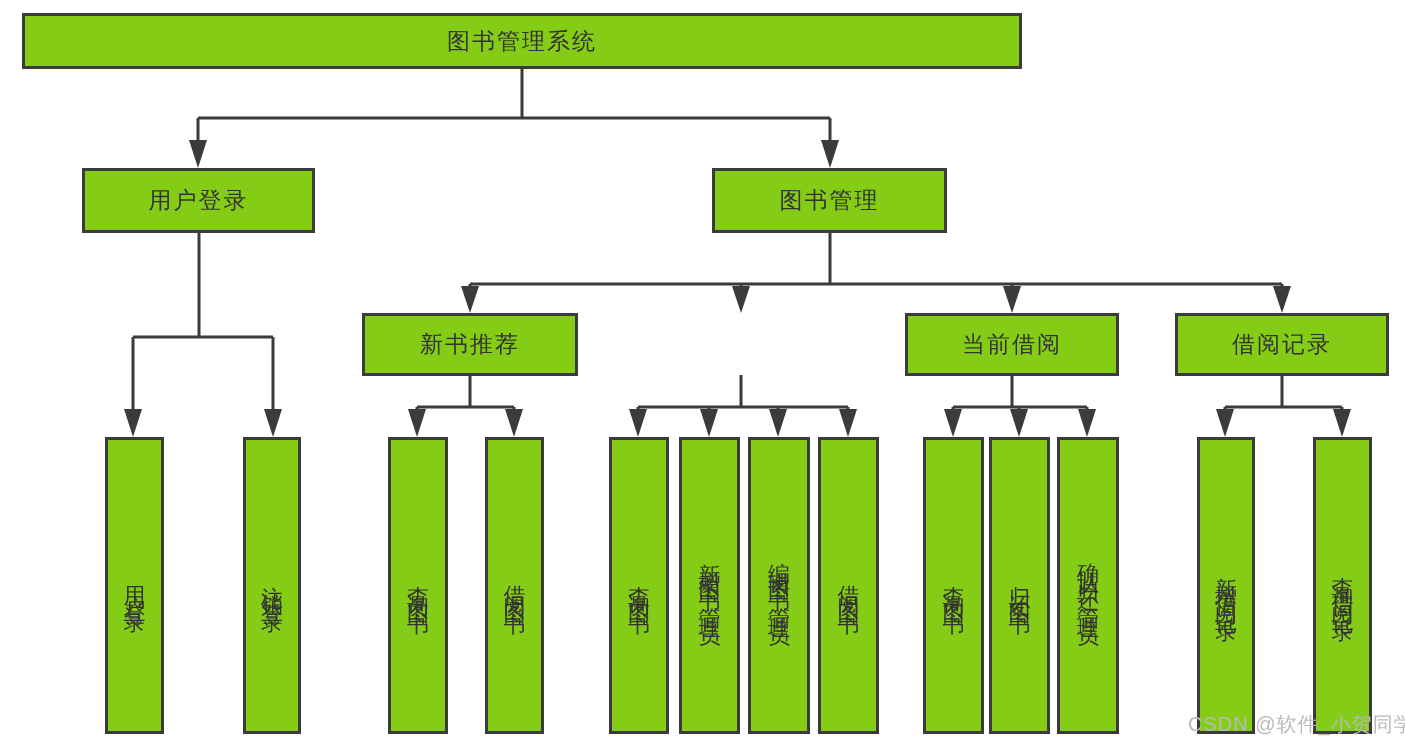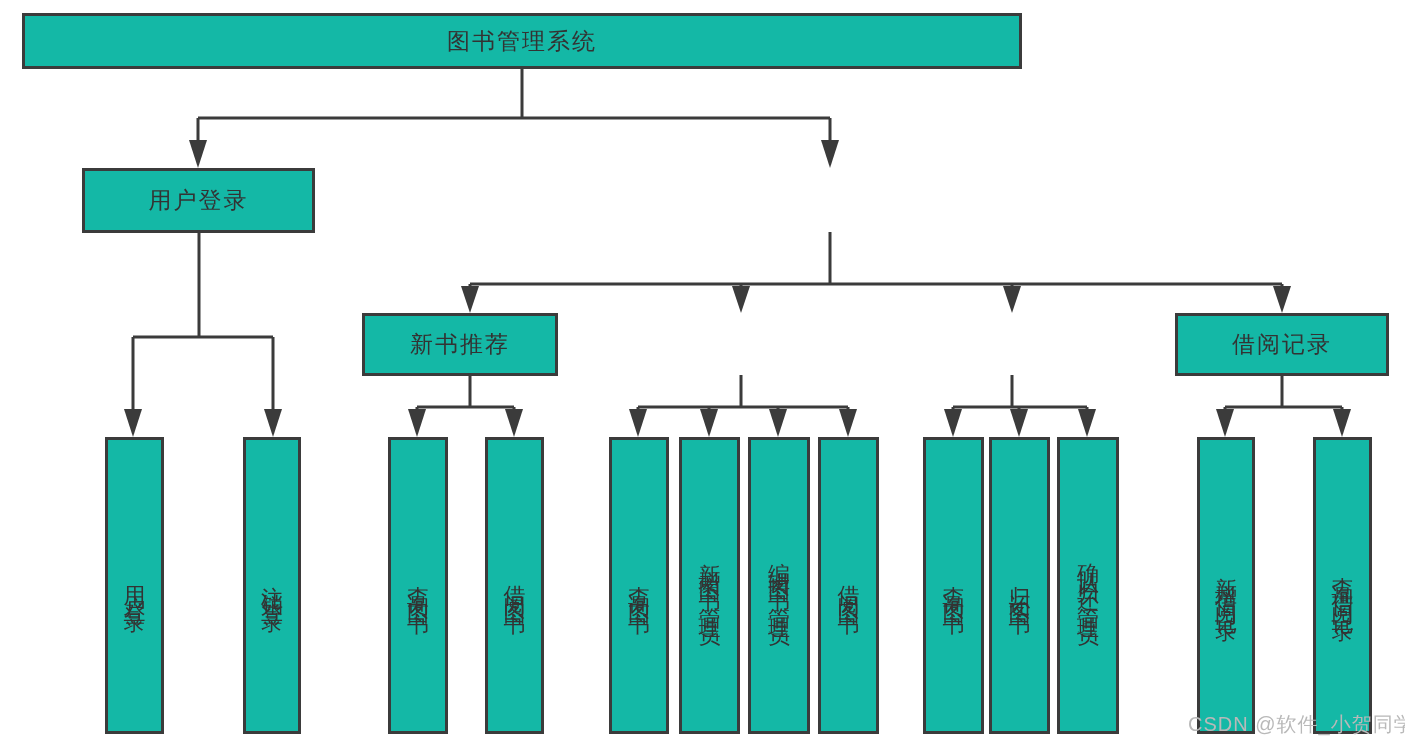--- a/index.html
+++ b/index.html
@@ -28,21 +28,21 @@
     stroke-width: 3;
   }
   .wires path.arrow {
     fill: #3b3b3b;
     stroke: none;
   }
   .box {
     position: absolute;
     box-sizing: border-box;
     border: 3px solid #3b3b3b;
-    background: #14b8a6;
+    background: #84cc16;
     display: flex;
     align-items: center;
     justify-content: center;
     color: #333333;
     font-size: 23px;
     letter-spacing: 2px;
     white-space: nowrap;
   }
   .box.v {
     writing-mode: vertical-rl;
@@ -97,22 +97,24 @@
     <path class="arrow" d="M1078 409 L1096 409 L1087 437 Z"></path>
 
     <path class="line" d="M1282 375 V407 M1225 407 H1342 M1225 407 V416 M1342 407 V416"></path>
     <path class="arrow" d="M1216 409 L1234 409 L1225 437 Z"></path>
     <path class="arrow" d="M1333 409 L1351 409 L1342 437 Z"></path>
   </svg>
 
   <div class="box" style="left:22px; top:13px; width:1000px; height:56px;">图书管理系统</div>
 
   <div class="box" style="left:82px; top:168px; width:233px; height:65px;">用户登录</div>
+  <div class="box" style="left:712px; top:168px; width:235px; height:65px;">图书管理</div>
 
-  <div class="box" style="left:362px; top:313px; width:196px; height:63px;">新书推荐</div>
+  <div class="box" style="left:362px; top:313px; width:216px; height:63px;">新书推荐</div>
+  <div class="box" style="left:905px; top:313px; width:214px; height:63px;">当前借阅</div>
   <div class="box" style="left:1175px; top:313px; width:214px; height:63px;">借阅记录</div>
 
   <div class="box v" style="left:105px; top:437px; width:59px; height:297px;">用户登录</div>
   <div class="box v" style="left:243px; top:437px; width:58px; height:297px;">注销登录</div>
 
   <div class="box v" style="left:388px; top:437px; width:60px; height:297px;">查询图书</div>
   <div class="box v" style="left:485px; top:437px; width:59px; height:297px;">借阅图书</div>
 
   <div class="box v" style="left:609px; top:437px; width:60px; height:297px;">查询图书</div>
   <div class="box v" style="left:679px; top:437px; width:61px; height:297px;">新增图书（管理员）</div>

